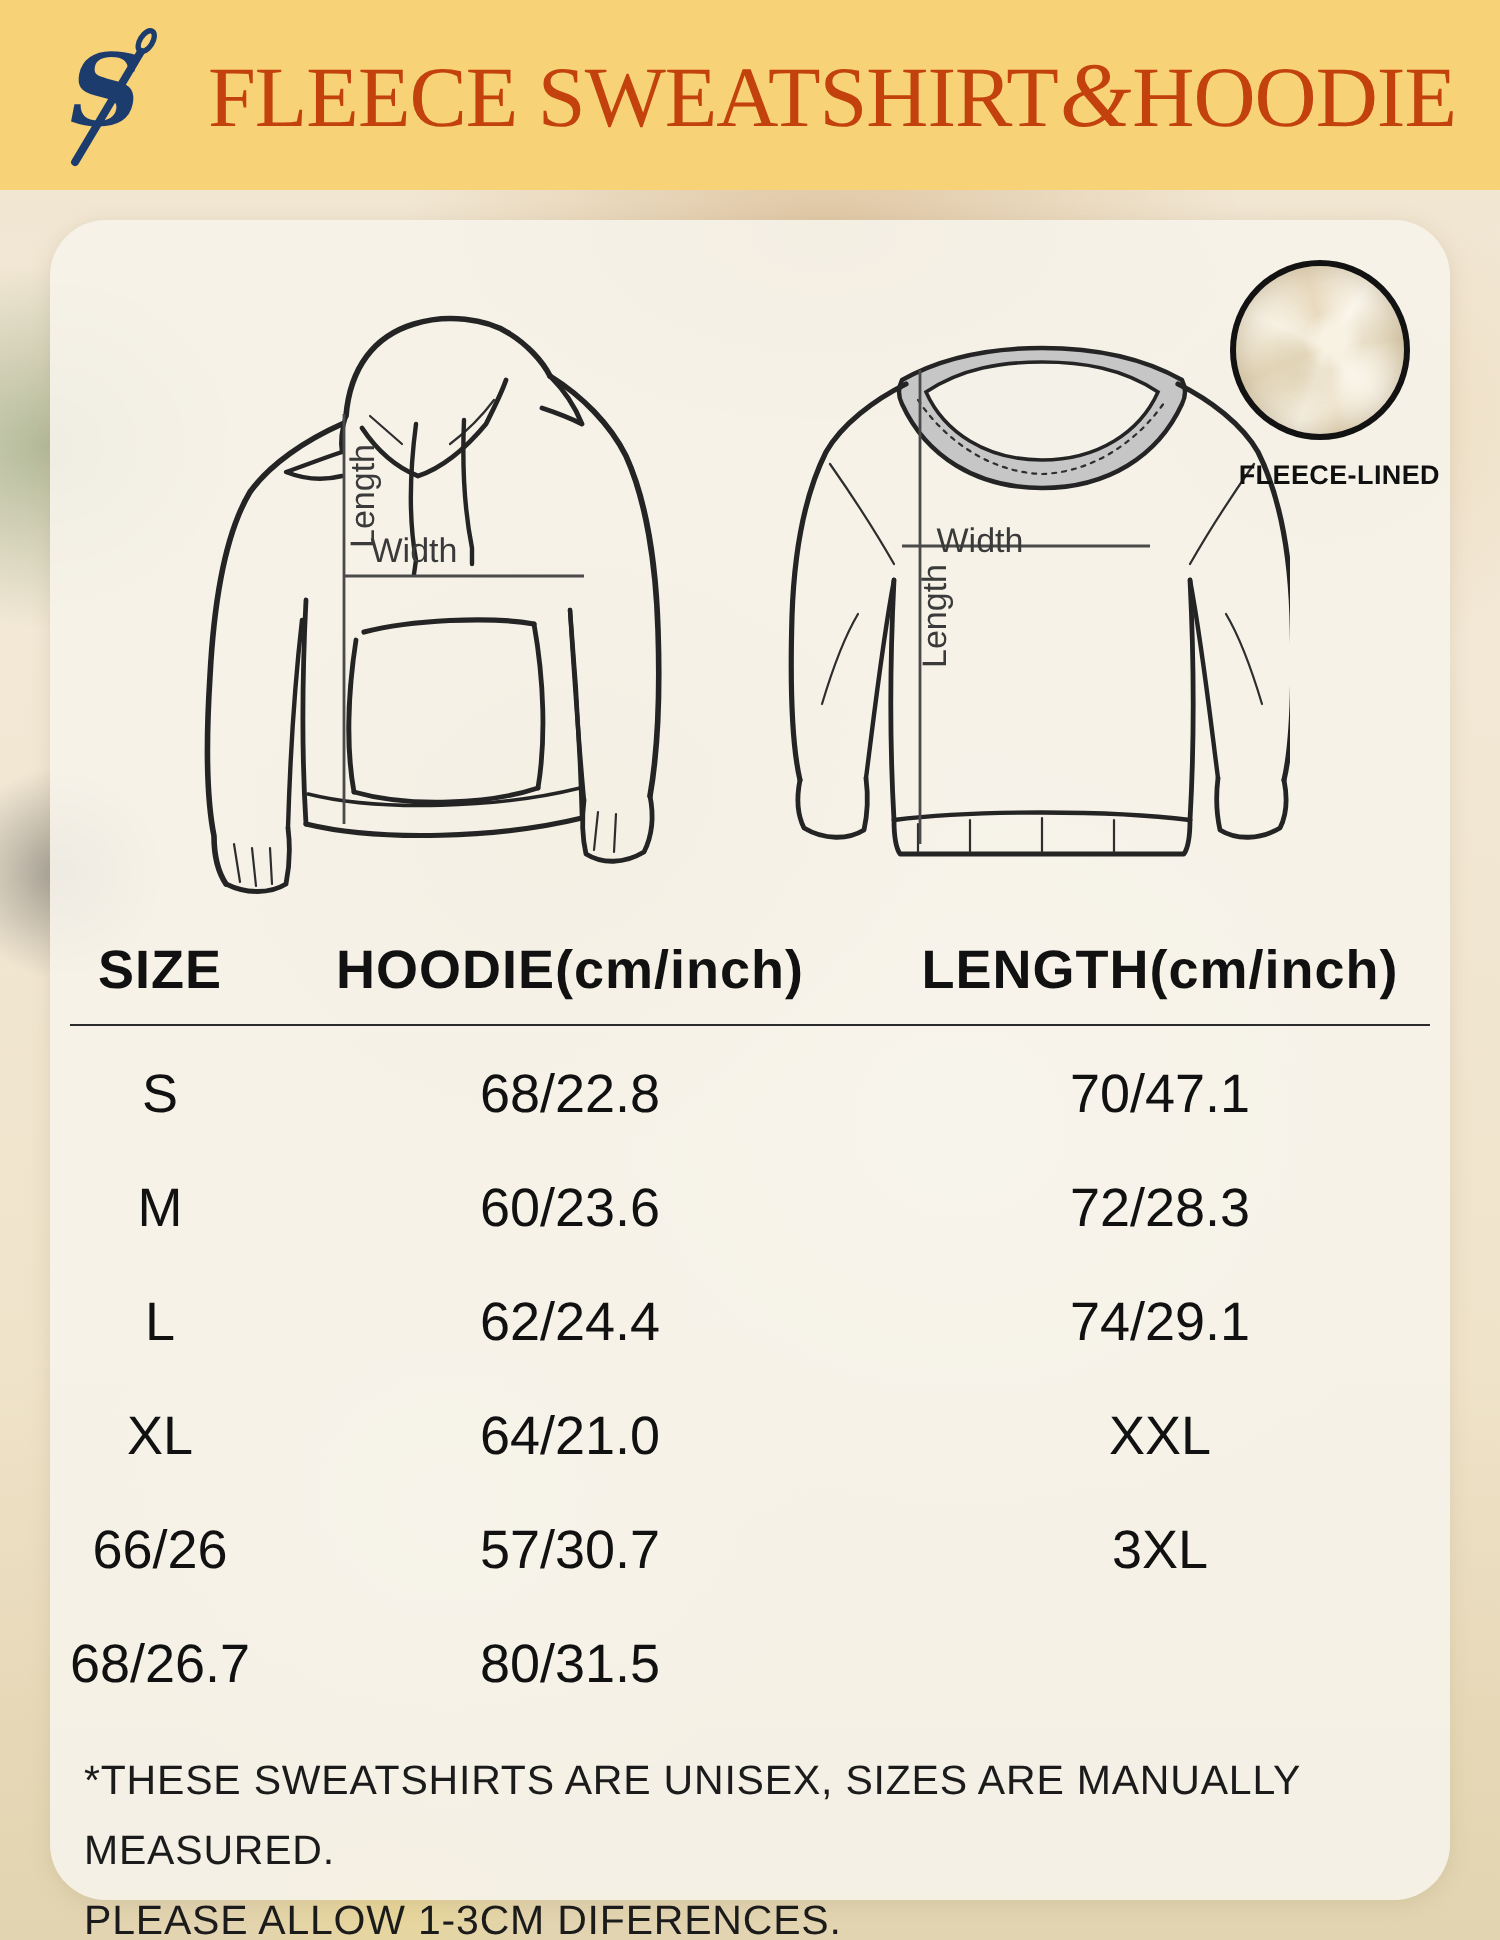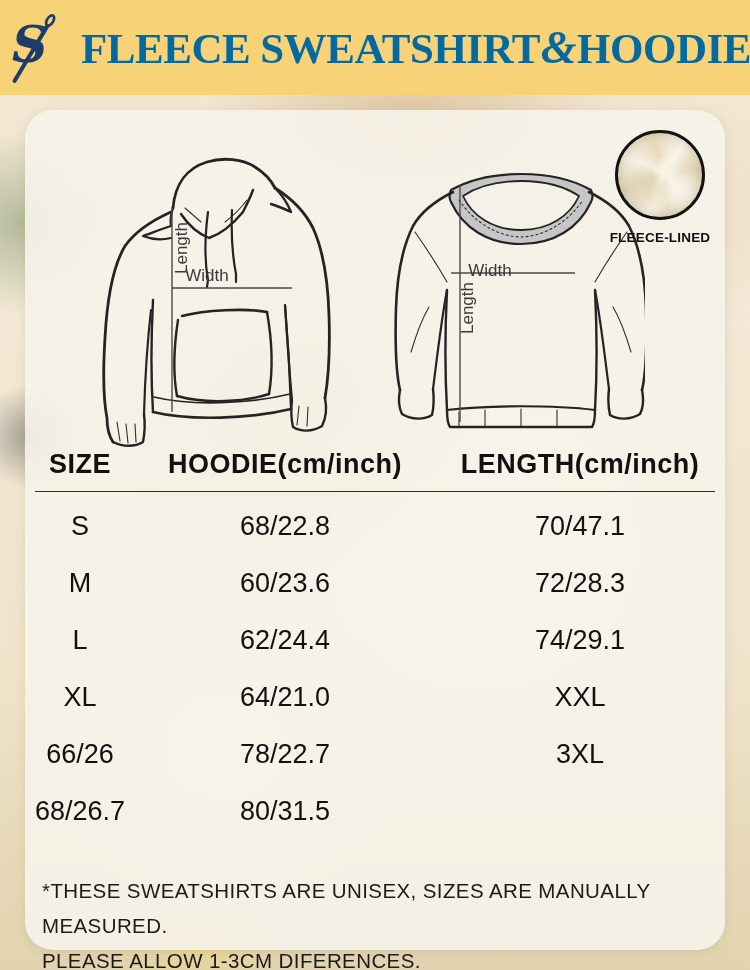--- a/index.html
+++ b/index.html
@@ -29,21 +29,21 @@
   
   .banner {
     position:absolute; left:0; top:0; width:750px; height:95px;
     background:#f8d277;
     display:flex; align-items:center; justify-content:center; gap:10px;
     z-index:3;
   }
   .logo { width:72px; height:80px; flex:0 0 auto; margin-top:2px; }
   .title {
     font-family:"Liberation Serif", serif;
-    font-weight:700; font-size:43px; color:#0369a1;
+    font-weight:400; font-size:43px; color:#c2410c;
     letter-spacing:-0.5px; white-space:nowrap;
   }
   .title .amp { font-style:italic; font-size:46px; padding:0 1px; }
 
   
   .card {
     position:absolute; left:25px; top:110px; width:700px; height:840px;
     background:rgba(246,243,234,0.9);
     border-radius:28px;
     box-shadow:0 2px 10px rgba(170,150,115,0.25);
@@ -72,26 +72,26 @@
     background:
       radial-gradient(circle at 58% 44%, #f8f2e3 0%, #f8f2e3 9%, rgba(248,242,227,0) 22%),
       radial-gradient(circle at 36% 64%, rgba(224,211,182,0.9) 0%, rgba(224,211,182,0) 32%),
       radial-gradient(circle at 70% 66%, rgba(250,245,234,0.9) 0%, rgba(250,245,234,0) 35%),
       conic-gradient(from 200deg at 54% 48%,
         #faf5e9, #e2d5b8 13%, #f7f1e3 26%, #e8dabf 40%,
         #fbf6ec 54%, #dfd2b5 68%, #f6f0e2 82%, #e9dcc1 92%, #faf5e9);
     box-shadow:inset 0 0 14px rgba(150,130,95,0.4);
   }
   .fleece-label {
-    margin-top:10px; font-weight:700; font-size:13.5px; letter-spacing:0.2px; color:#101010;
+    margin-top:10px; font-weight:700; font-size:13.5px; letter-spacing:0.2px; color:#101010;text-align:right;
   }
 
   
   .size-table {
-    position:absolute; left:10px; top:329px; width:680px;
+    position:absolute; left:10px; top:350px; width:680px;
     display:grid; grid-template-columns:90px 320px 270px;
     color:#111;
   }
   .th {
     height:50px; display:flex; align-items:center; justify-content:center;
     font-weight:700; font-size:27px; letter-spacing:0.5px;
   }
   .rule { grid-column:1 / -1; border-top:1.5px solid #2b2b2b; margin-top:2px; margin-bottom:6px; }
   .td {
     height:57px; display:flex; align-items:center; justify-content:center;
@@ -224,21 +224,21 @@
 
     <div class="td">L</div>
     <div class="td">62/24.4</div>
     <div class="td">74/29.1</div>
 
     <div class="td">XL</div>
     <div class="td">64/21.0</div>
 
     <div class="td">XXL</div>
     <div class="td">66/26</div>
-    <div class="td">78/22.7</div>
+    <div class="td">57/30.7</div>
 
     <div class="td">3XL</div>
     <div class="td">68/26.7</div>
     <div class="td">80/31.5</div>
   </div>
 
   <div class="footnote">
     <div>*THESE SWEATSHIRTS ARE UNISEX, SIZES ARE MANUALLY MEASURED.</div>
     <div>PLEASE ALLOW 1-3CM DIFERENCES.</div>
   </div>

